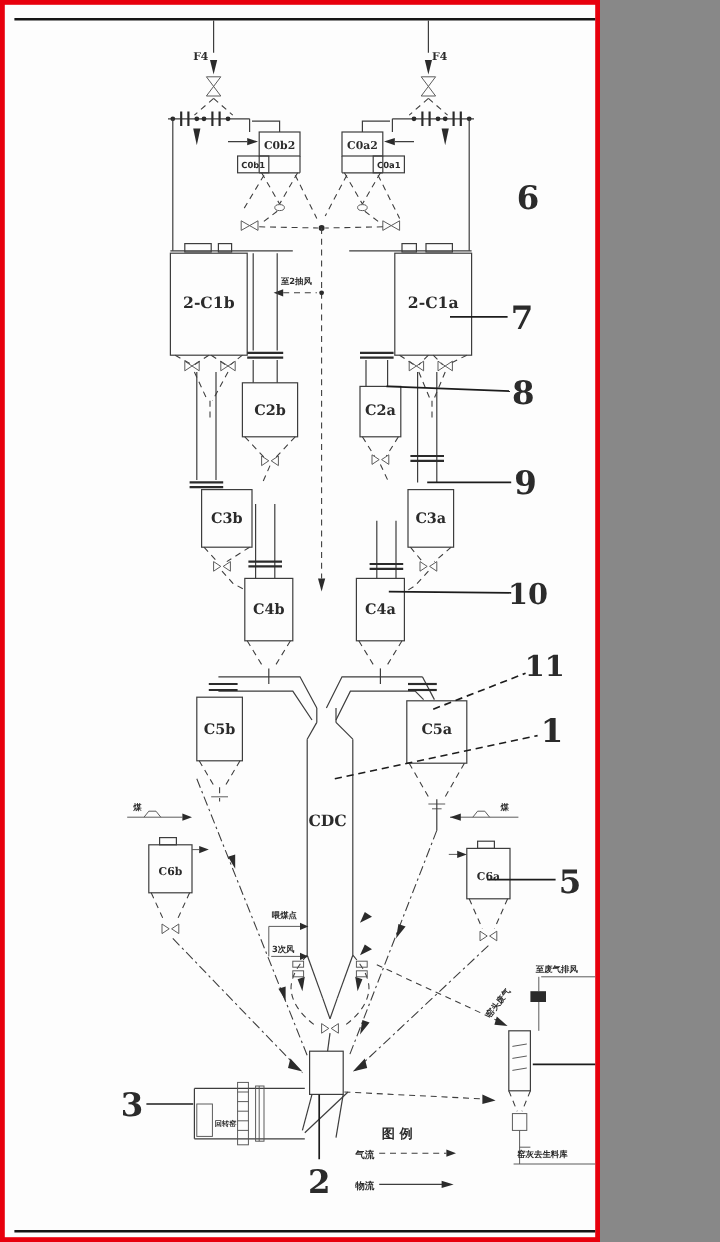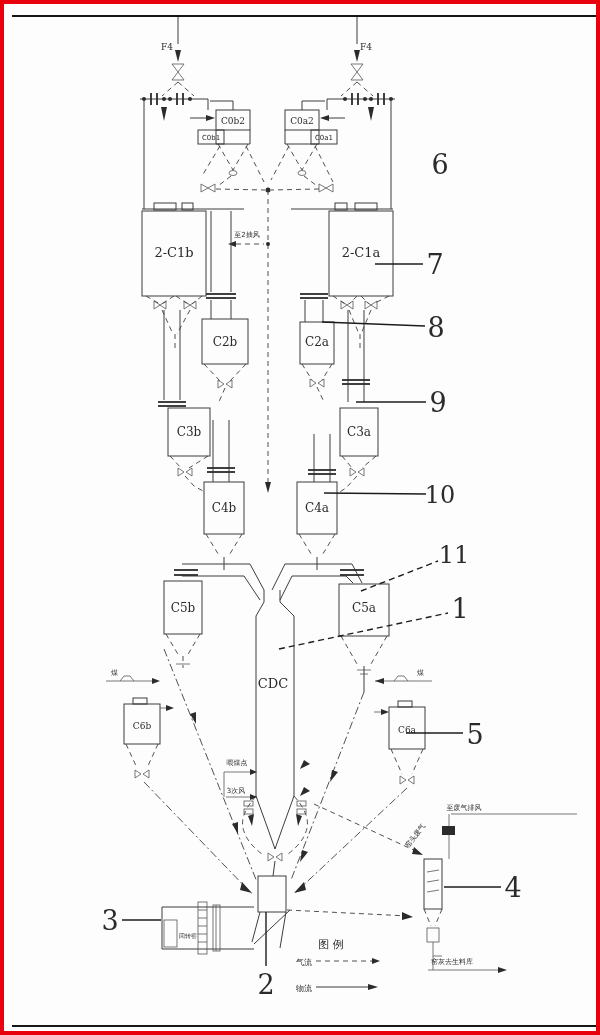--- a/index.html
+++ b/index.html
@@ -1,18 +1,18 @@
 <!DOCTYPE html>
 <html><head>
 <meta charset="utf-8">
 <style>
   html,body{margin:0;padding:0;background:#888;}
-  #page{position:relative;width:600px;height:1035px;background:#fdfdfd;
+  #page{position:relative;width:500px;height:1035px;background:#fdfdfd;
         border:4px solid #e8000d;box-sizing:border-box;overflow:hidden;
-        font-family:"DejaVu Serif", serif;}
+        font-family:"DejaVu Serif", serif;font-weight:bold;}
   svg{position:absolute;left:0;top:0;}
   svg text{fill:#2b2b2b;font-family:"DejaVu Serif", serif;}
   .lbl{font-size:12px;}
   .lblbig{font-size:13px;}
   .lblsm{font-size:9px;}
   .tiny{font-size:7px;font-family:"DejaVu Sans", sans-serif;}
   .num{font-size:27px;}
   .numsm{font-size:24px;}
   .ln{stroke:#3d3d3d;stroke-width:1;fill:none;}
   .lnthin{stroke:#555;stroke-width:0.8;fill:none;}

